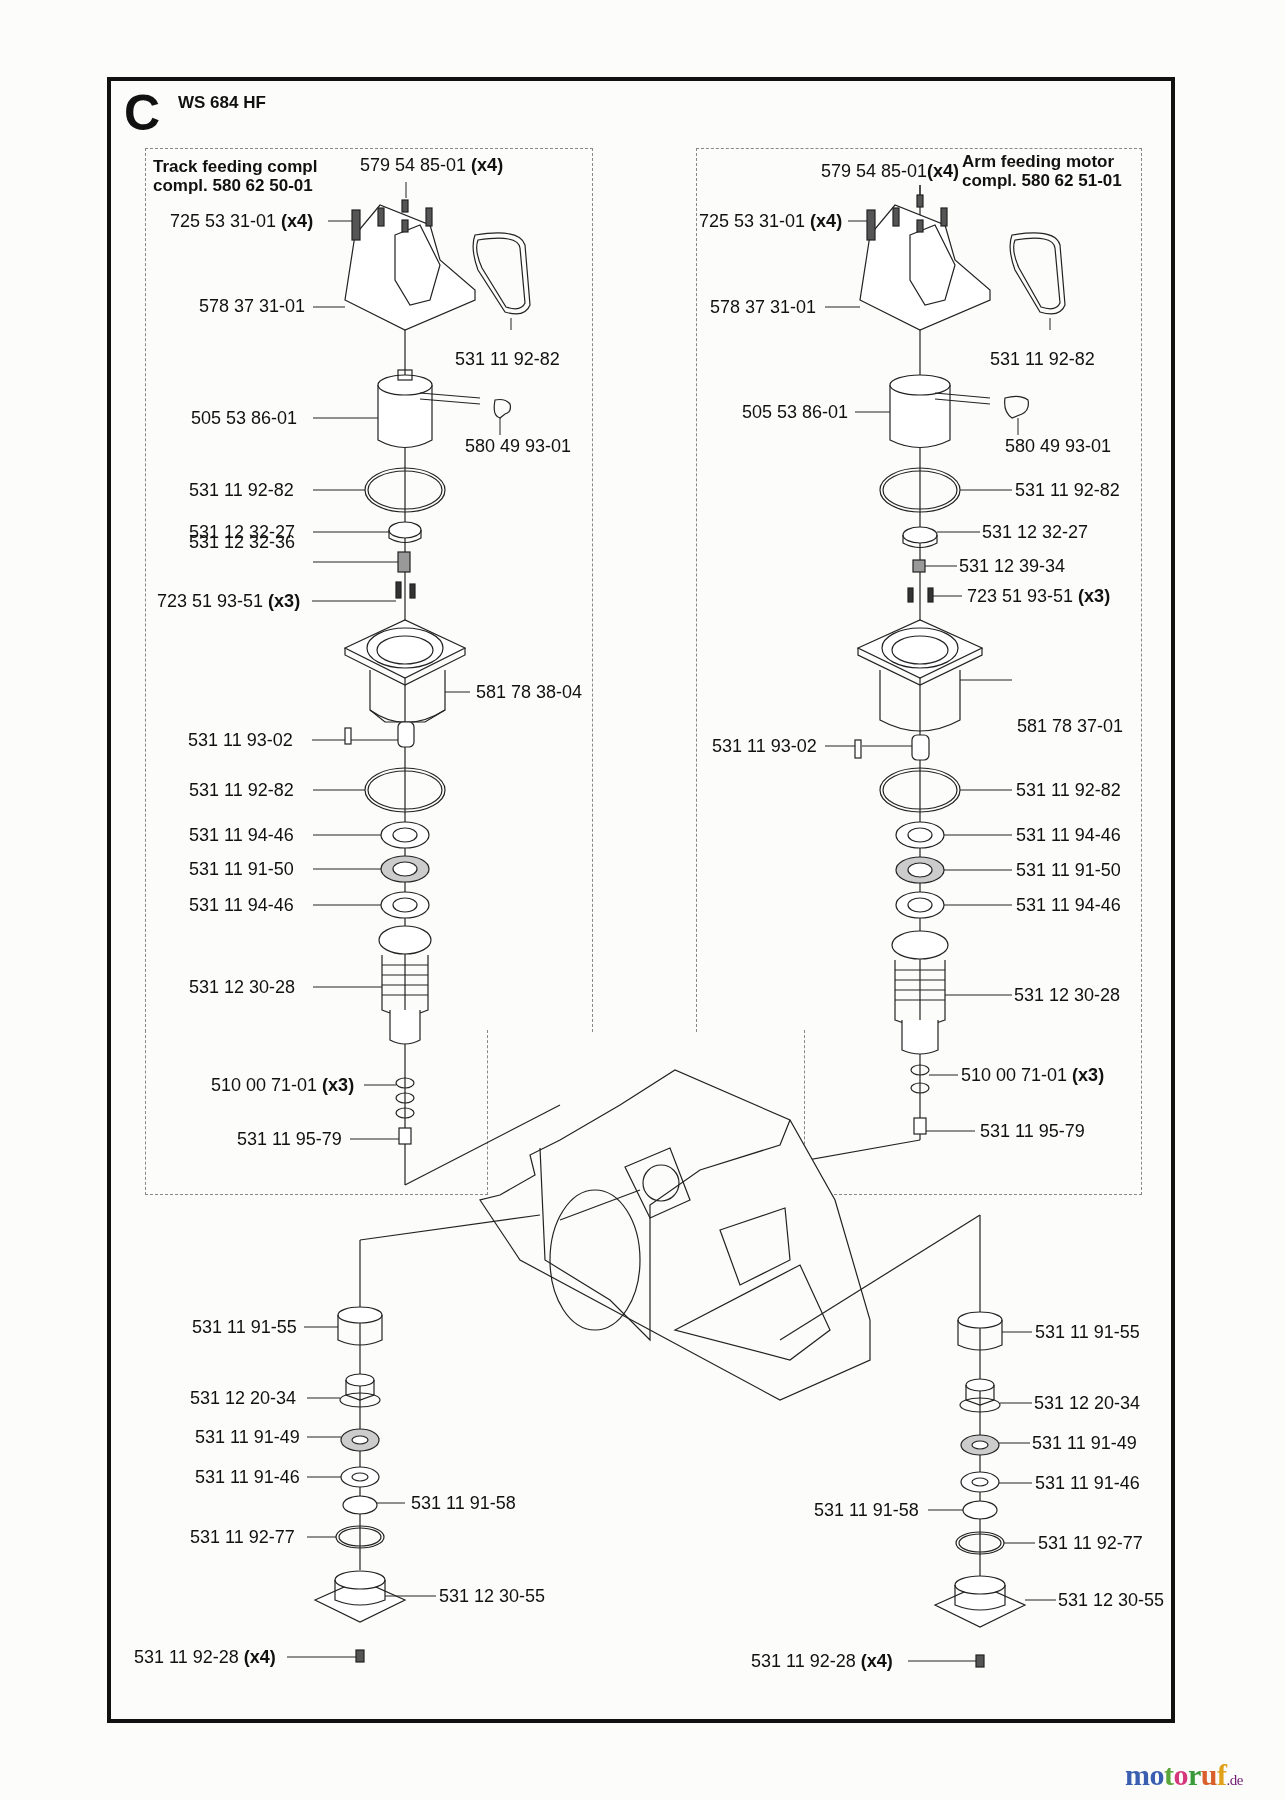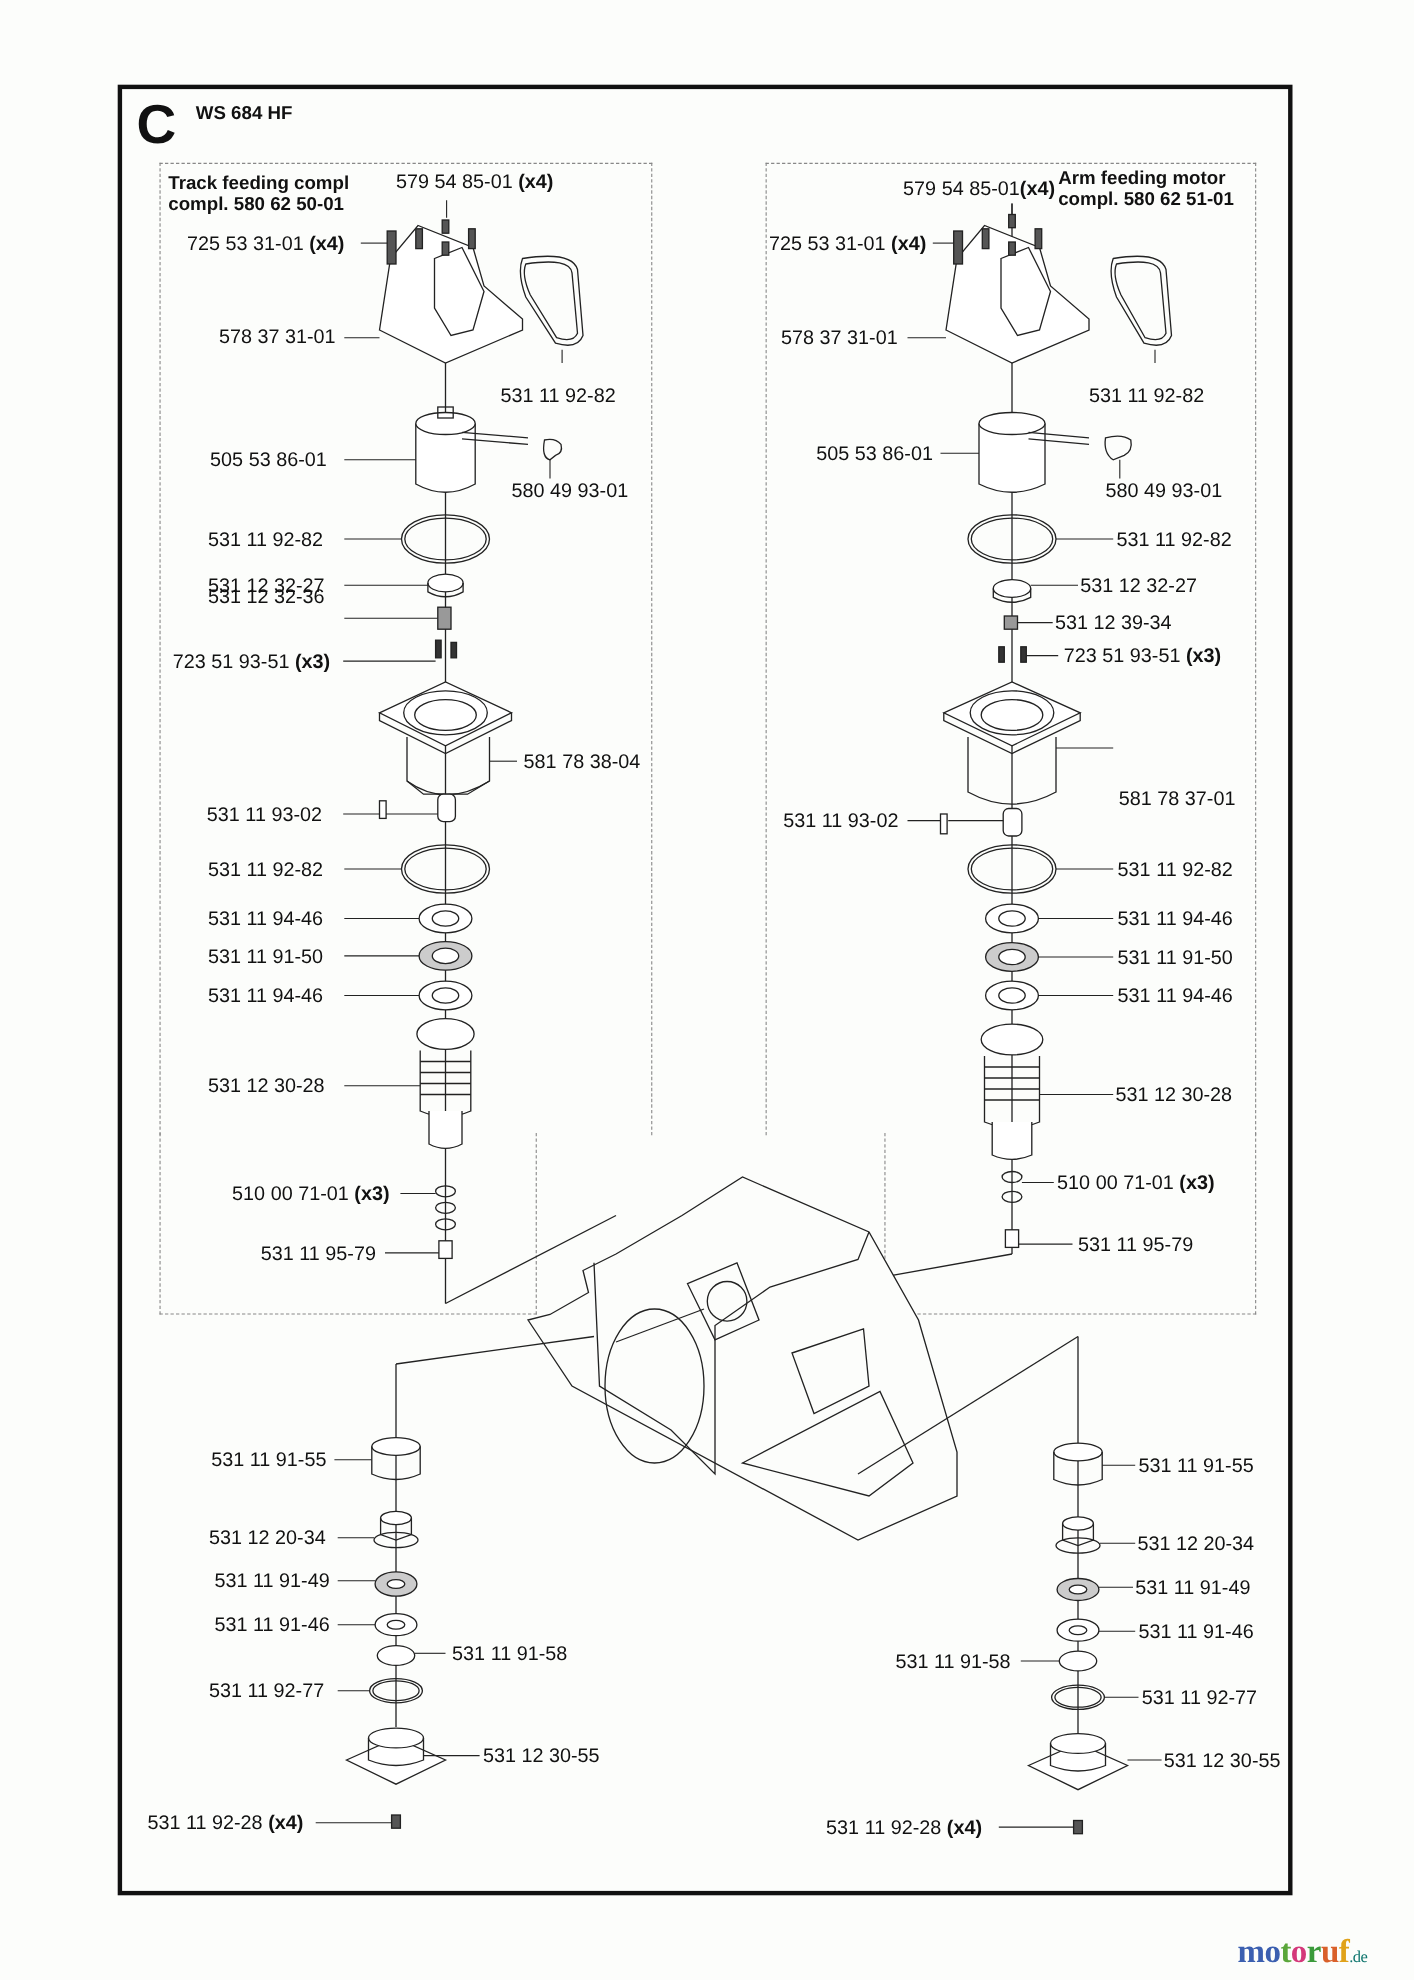--- a/index.html
+++ b/index.html
@@ -7,21 +7,21 @@
   #frame{position:absolute;left:107px;top:77px;width:1068px;height:1646px;border:4px solid #111;box-sizing:border-box;}
   #section-letter{position:absolute;left:124px;top:88px;font-size:50px;font-weight:bold;line-height:1;}
   #model-title{position:absolute;left:178px;top:93px;font-size:17px;font-weight:bold;}
   .dash{position:absolute;border:1.5px dashed #888;box-sizing:border-box;}
   .lbl{position:absolute;font-size:18px;white-space:nowrap;line-height:20px;}
   .lbl b{font-weight:bold;}
   .title{position:absolute;font-size:17px;line-height:19px;font-weight:bold;}
   .title span{font-weight:bold;}
   svg{position:absolute;left:0;top:0;}
   #watermark{position:absolute;left:1125px;top:1758px;font-family:"Liberation Serif",serif;font-size:30px;font-weight:bold;letter-spacing:-0.5px;}
-  #watermark .de{font-size:15px;font-weight:normal;color:#0f766e;}
+  #watermark .de{font-size:15px;font-weight:normal;color:#701a75;}
 </style>
 </head>
 <body>
 
 <div id="frame"></div>
 <div id="section-letter">C</div>
 <div id="model-title">WS 684 HF</div>
 
 <div class="dash" style="left:145px;top:148px;width:448px;height:884px;border-bottom:none;"></div>
 <div class="dash" style="left:145px;top:1030px;width:343px;height:165px;border-top:none;"></div>

